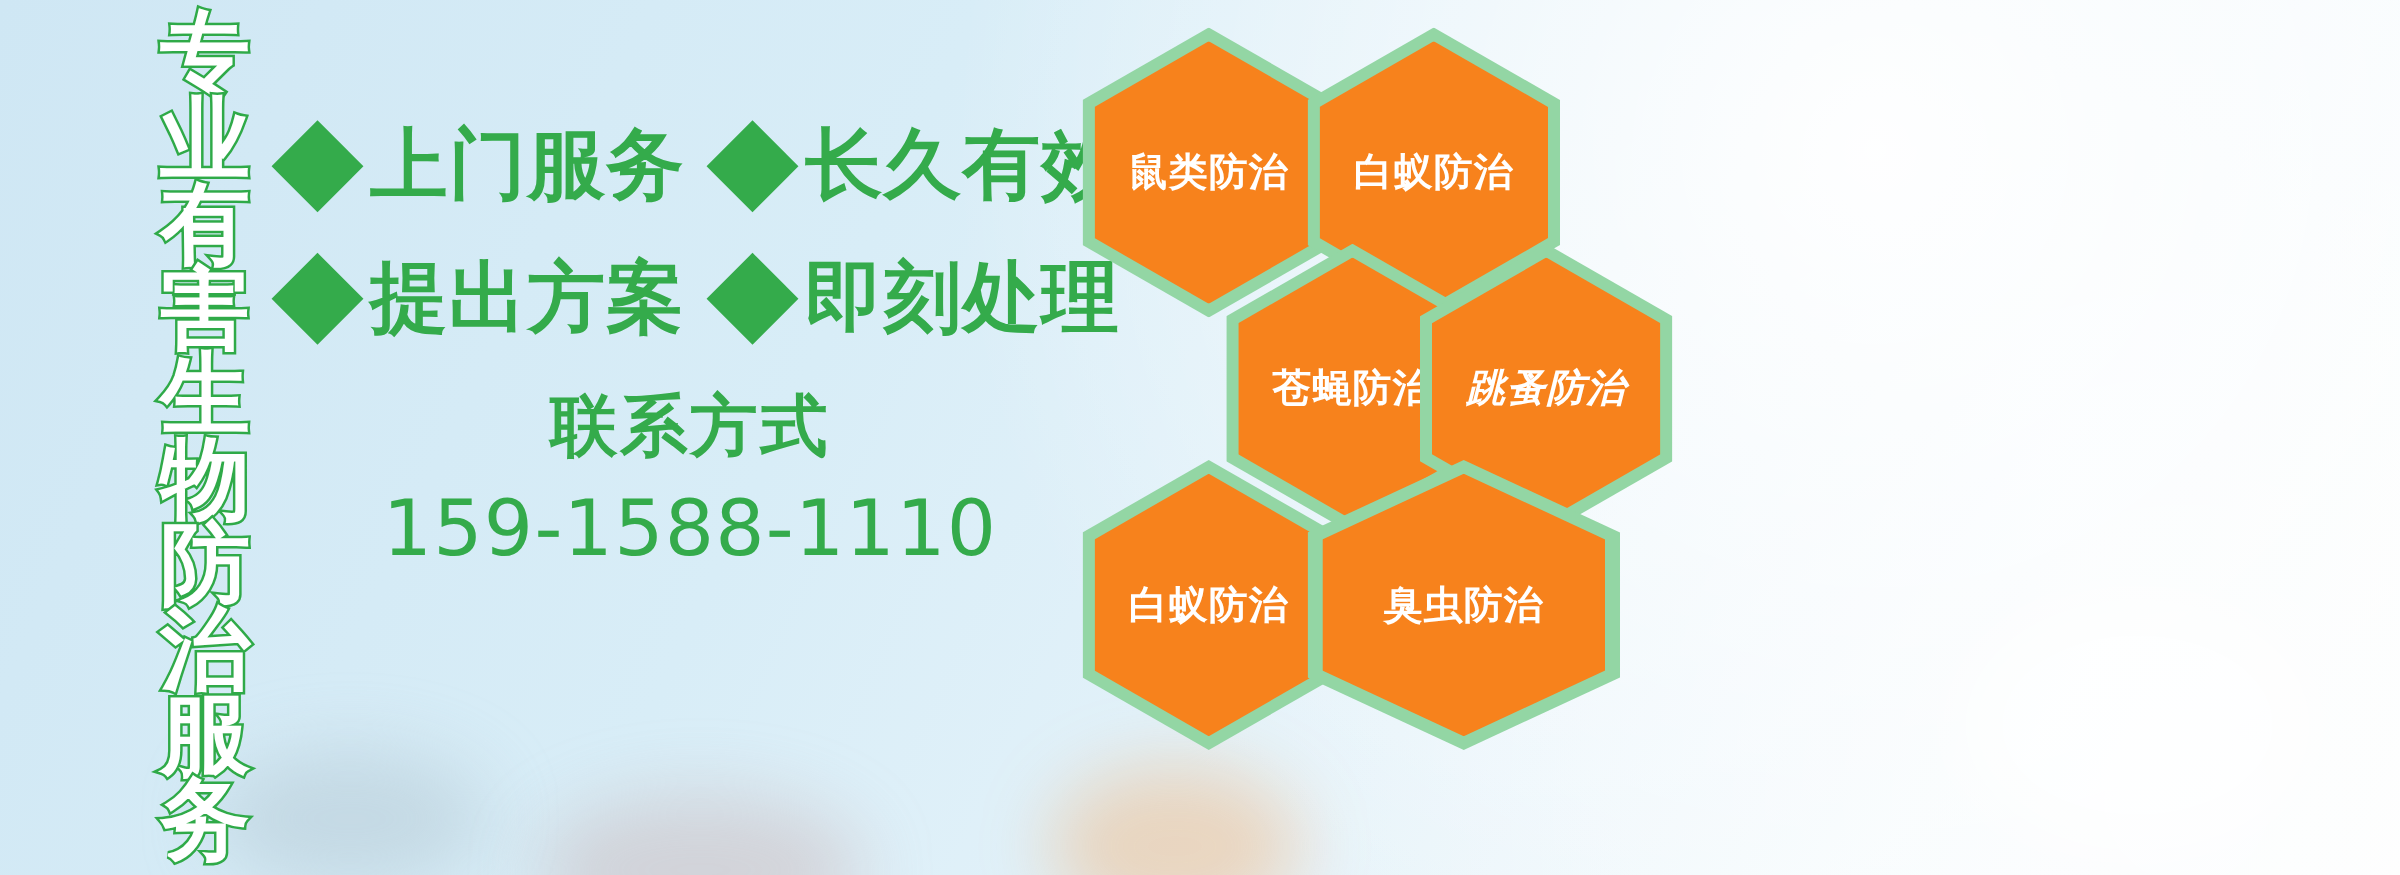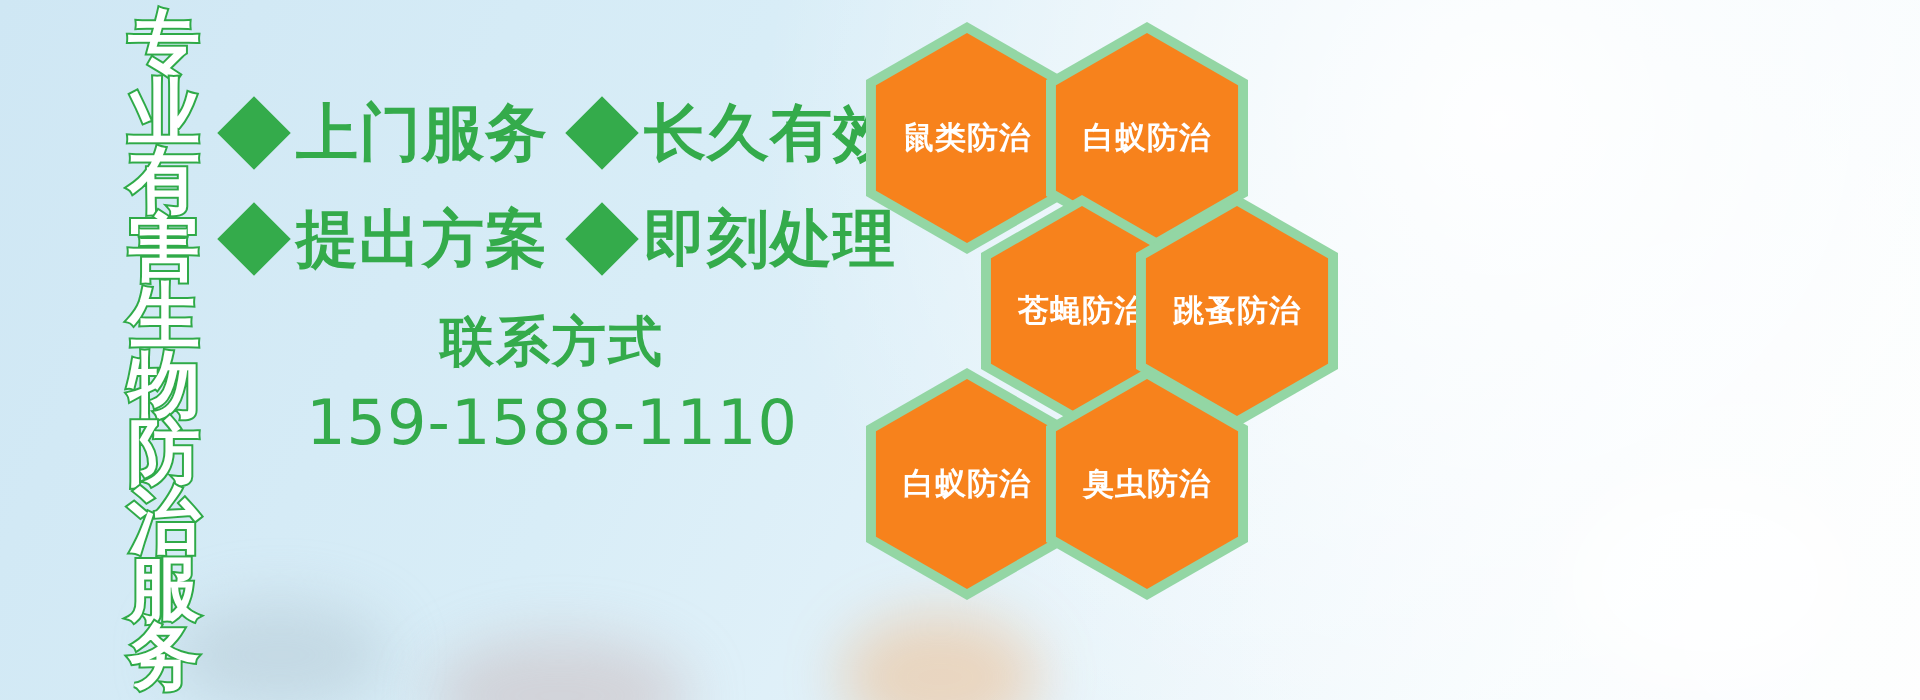--- a/index.html
+++ b/index.html
@@ -135,33 +135,33 @@
       <div class="hex-label">白蚁防治</div>
     </div>
 
 
     <div class="hex" style="left:98px;top:183px;margin-left:25px;">
       <div class="outer"></div>
       <div class="inner"></div>
       <div class="hex-label">苍蝇防治</div>
     </div>
 
-    <div class="hex" style="left:278px;top:183px;">
+    <div class="hex" style="left:278px;top:183px;font-style:italic;">
       <div class="outer"></div>
       <div class="inner"></div>
       <div class="hex-label">跳蚤防治</div>
     </div>
 
     <div class="hex" style="left:8px;top:356px;">
       <div class="outer"></div>
       <div class="inner"></div>
       <div class="hex-label">白蚁防治</div>
     </div>
 
-    <div class="hex" style="left:188px;top:356px;">
+    <div class="hex" style="left:188px;top:356px;padding-left:48px;">
       <div class="outer"></div>
       <div class="inner"></div>
       <div class="hex-label">臭虫防治</div>
     </div>
 
 
   </div>
 
 </div>
 

